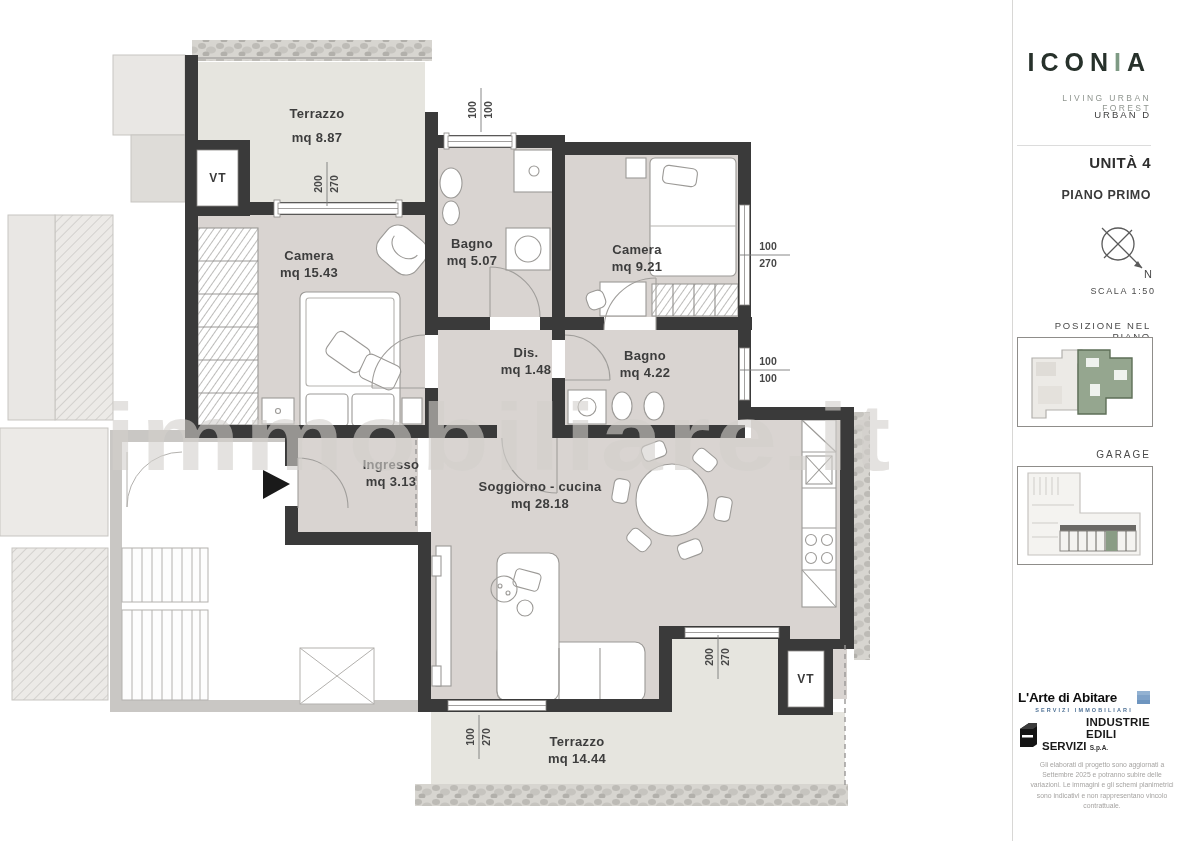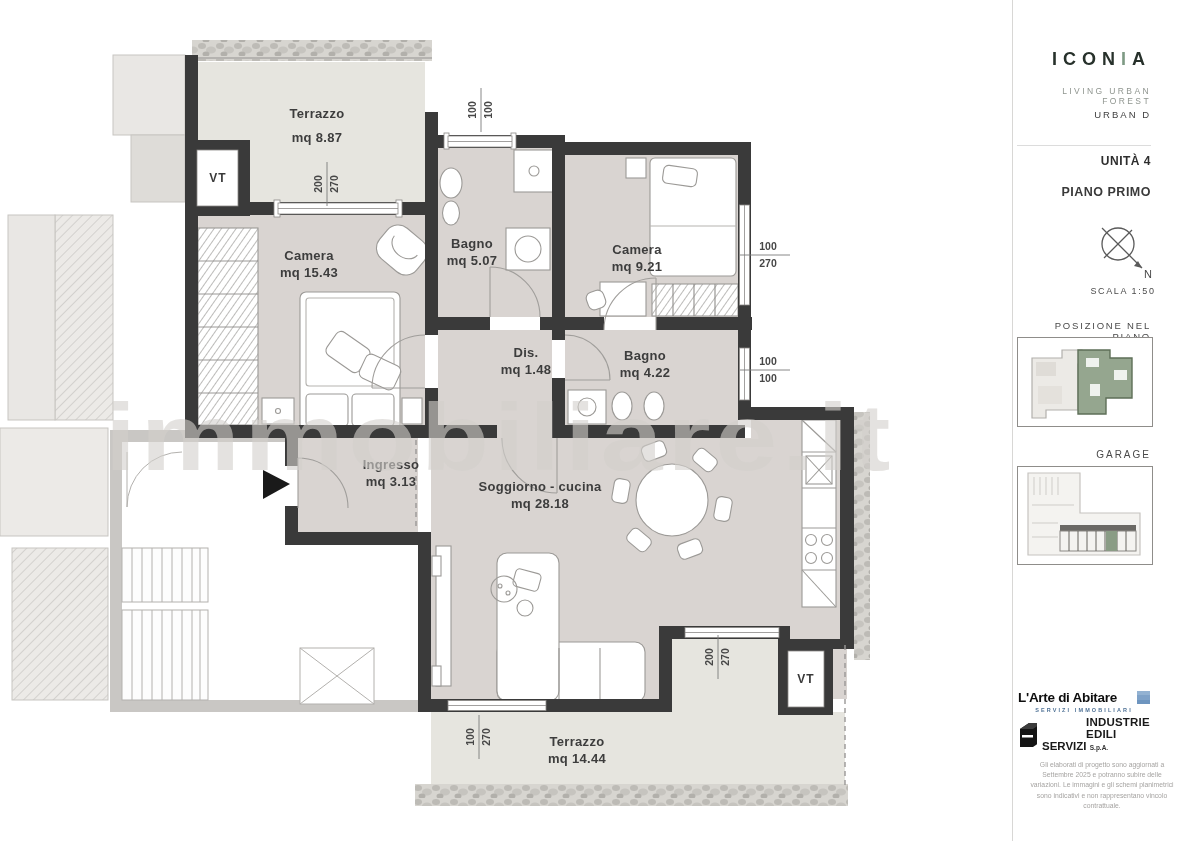--- a/index.html
+++ b/index.html
@@ -12,27 +12,27 @@
   .rname{font-size:13px;font-weight:600;fill:#3d3d3d;letter-spacing:.3px;}
   .dimt{font-size:10.5px;font-weight:600;fill:#474747;}
   .vt{font-size:12px;font-weight:700;fill:#3a3a3a;letter-spacing:1px;}
   .wm{font-size:95px;font-weight:700;fill:#d3d0cc;opacity:.6;letter-spacing:4px;}
 
   
   .sidebar{position:absolute;left:1012px;top:0;width:178px;height:841px;
            border-left:1px solid #d8d7d5;background:#fff;}
   .sb{position:absolute;}
   .brand{left:4px;top:50px;width:134px;text-align:right;}
-  .brand .nm{font-size:18px;font-weight:600;letter-spacing:6px;color:#27312b;line-height:1;}
+  .brand .nm{font-size:25px;font-weight:600;letter-spacing:6px;color:#27312b;line-height:1;}
   .brand .nm .grn{color:#7e9a84;}
   .brand .tg{margin-top:18px;font-size:8.5px;letter-spacing:2.4px;color:#8f958f;}
   .block{left:4px;top:109px;width:134px;text-align:right;font-size:9.5px;letter-spacing:2px;color:#3f3f3f;}
   .divline{left:4px;top:145px;width:134px;border-top:1px solid #dcdcdc;height:0;}
   .unit{left:4px;top:154px;width:134px;text-align:right;}
-  .unit .u1{font-size:12px;font-weight:700;color:#2e2e2e;letter-spacing:.5px;}
+  .unit .u1{font-size:15px;font-weight:700;color:#2e2e2e;letter-spacing:.5px;}
   .unit .u2{margin-top:17px;font-size:12.5px;font-weight:600;color:#3a3a3a;letter-spacing:.5px;}
   .compass{left:79px;top:220px;}
   .scala{left:40px;top:286px;width:140px;text-align:center;font-size:9px;letter-spacing:1.6px;color:#4a4a4a;}
   .poshead{left:4px;top:320px;width:134px;text-align:right;font-size:9.5px;letter-spacing:1.8px;color:#4a4a4a;}
   .posbox{left:4px;top:337px;width:134px;height:88px;border:1px solid #8f8d8a;background:#fff;}
   .garhead{left:4px;top:449px;width:134px;text-align:right;font-size:10px;letter-spacing:2px;color:#4a4a4a;}
   .garbox{left:4px;top:466px;width:134px;height:97px;border:1px solid #8f8d8a;background:#fff;}
   .agency{left:4px;top:690px;width:134px;text-align:center;}
   .agrow{display:flex;align-items:center;justify-content:center;gap:20px;}
   .agname{font-size:13.5px;font-weight:800;color:#0e0e0e;letter-spacing:-.3px;}

